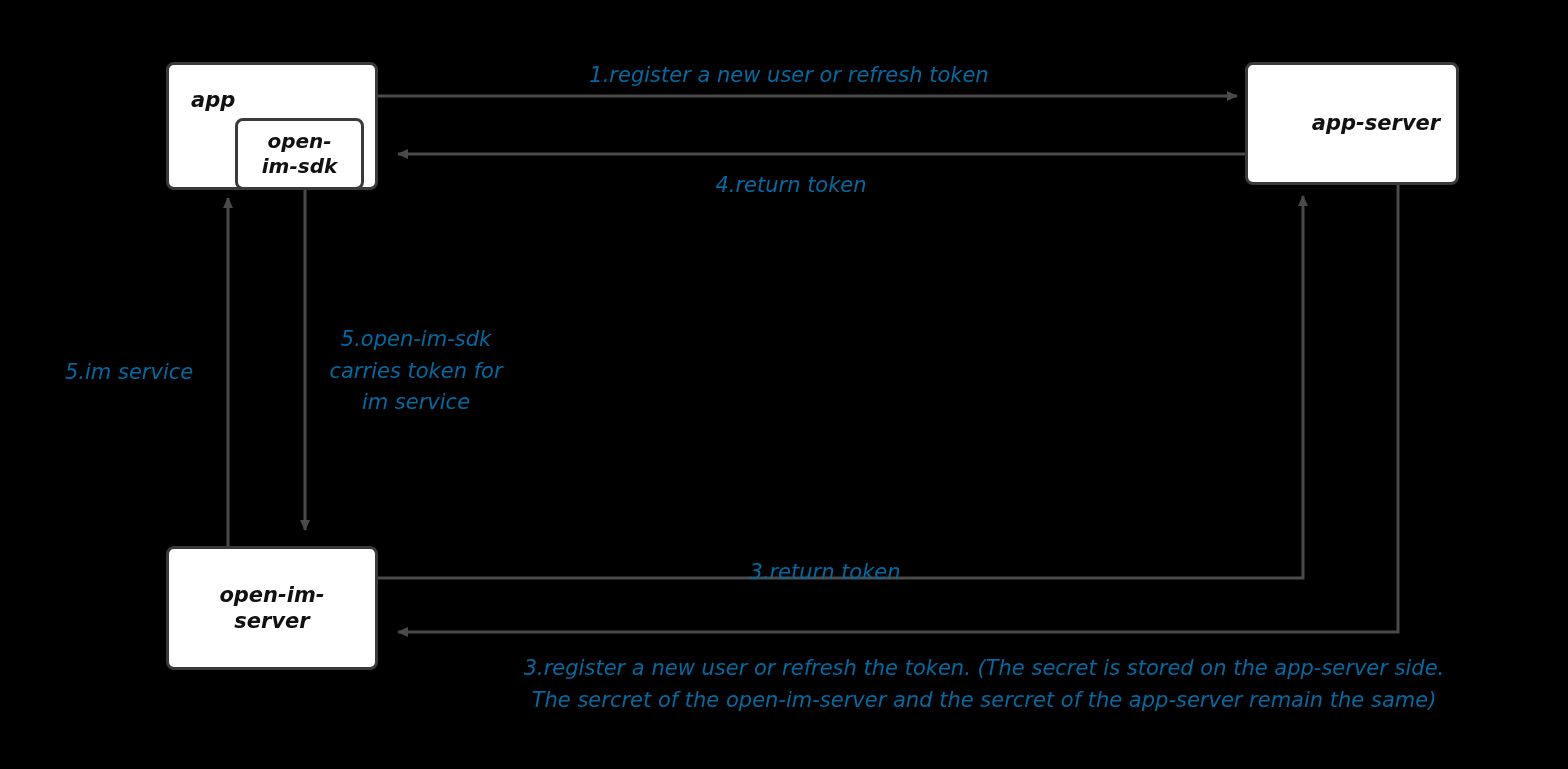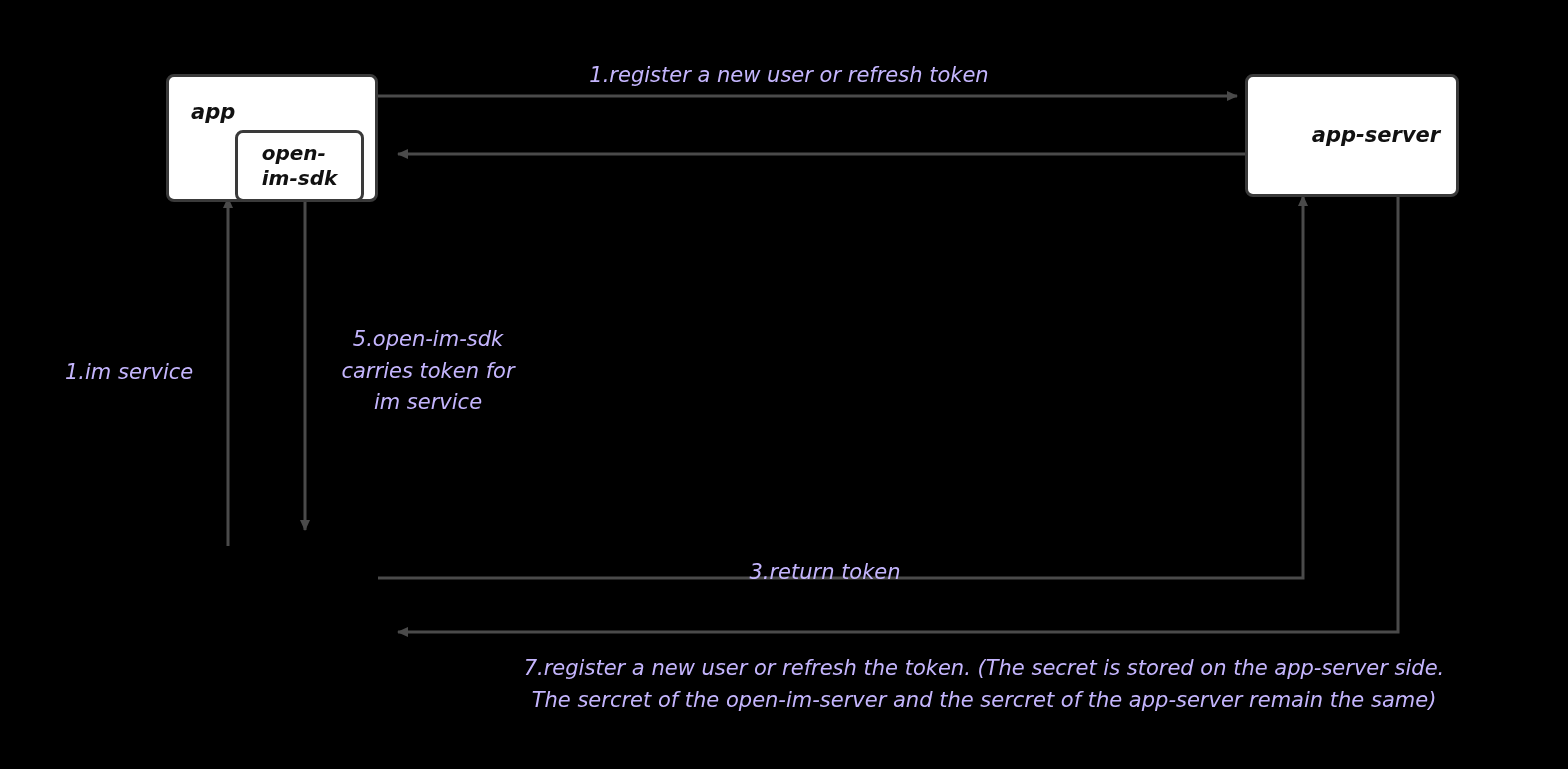--- a/index.html
+++ b/index.html
@@ -21,24 +21,23 @@
     border: 3px solid #3a3a3a;
     border-radius: 8px;
     color: #111111;
     font-style: italic;
     font-weight: bold;
     font-size: 21px;
     line-height: 1.25;
     display: flex;
     align-items: center;
     justify-content: center;
-    text-align: left;
+    text-align: center;
     box-sizing: border-box;
     white-space: pre-line;
-    margin-top: 12px;
   }
   #node-app {
     left: 166px;
     top: 62px;
     width: 212px;
     height: 128px;
     align-items: flex-start;
     justify-content: flex-start;
     padding: 22px 0 0 22px;
   }
@@ -58,31 +57,31 @@
   }
   #node-imserver {
     left: 166px;
     top: 546px;
     width: 212px;
     height: 124px;
     font-size: 21px;
   }
   .edge-label {
     position: absolute;
-    color: #c4b5fd;
+    color: #0369a1;
     font-style: italic;
     font-size: 21px;
     line-height: 1.5;
     white-space: pre-line;
     text-align: center;
   }
   #label-1 { left: 554px; top: 60px; width: 470px; }
   #label-4 { left: 698px; top: 170px; width: 186px; }
   #label-6 { left: 65px;  top: 357px; width: 146px; text-align: left; }
-  #label-5 { left: 322px; top: 324px; width: 212px; }
+  #label-5 { left: 310px; top: 324px; width: 212px; }
   #label-3 { left: 735px; top: 544px; width: 180px; margin-top: 13px; }
   #label-2 { left: 444px; top: 653px; width: 1080px; }
   svg.lines {
     position: absolute;
     left: 0;
     top: 0;
     width: 1568px;
     height: 769px;
   }
 </style>
@@ -115,23 +114,26 @@
 
   <div class="node" id="node-app">
     <span>app</span>
   </div>
 
   <div class="node" id="node-sdk">open-
 im-sdk</div>
 
   <div class="node" id="node-appserver">app-server</div>
 
+  <div class="node" id="node-imserver">open-im-
+server</div>
 
   <div class="edge-label" id="label-1">1.register a new user or refresh token</div>
-  <div class="edge-label" id="label-6">1.im service</div>
+  <div class="edge-label" id="label-4">4.return token</div>
+  <div class="edge-label" id="label-6">5.im service</div>
   <div class="edge-label" id="label-5">5.open-im-sdk
 carries token for
 im service</div>
   <div class="edge-label" id="label-3">3.return token</div>
-  <div class="edge-label" id="label-2">7.register a new user or refresh the token. (The secret is stored on the app-server side.
+  <div class="edge-label" id="label-2">3.register a new user or refresh the token. (The secret is stored on the app-server side.
 The sercret of the open-im-server and the sercret of the app-server remain the same)</div>
 
 </div>
 
 </body></html>

